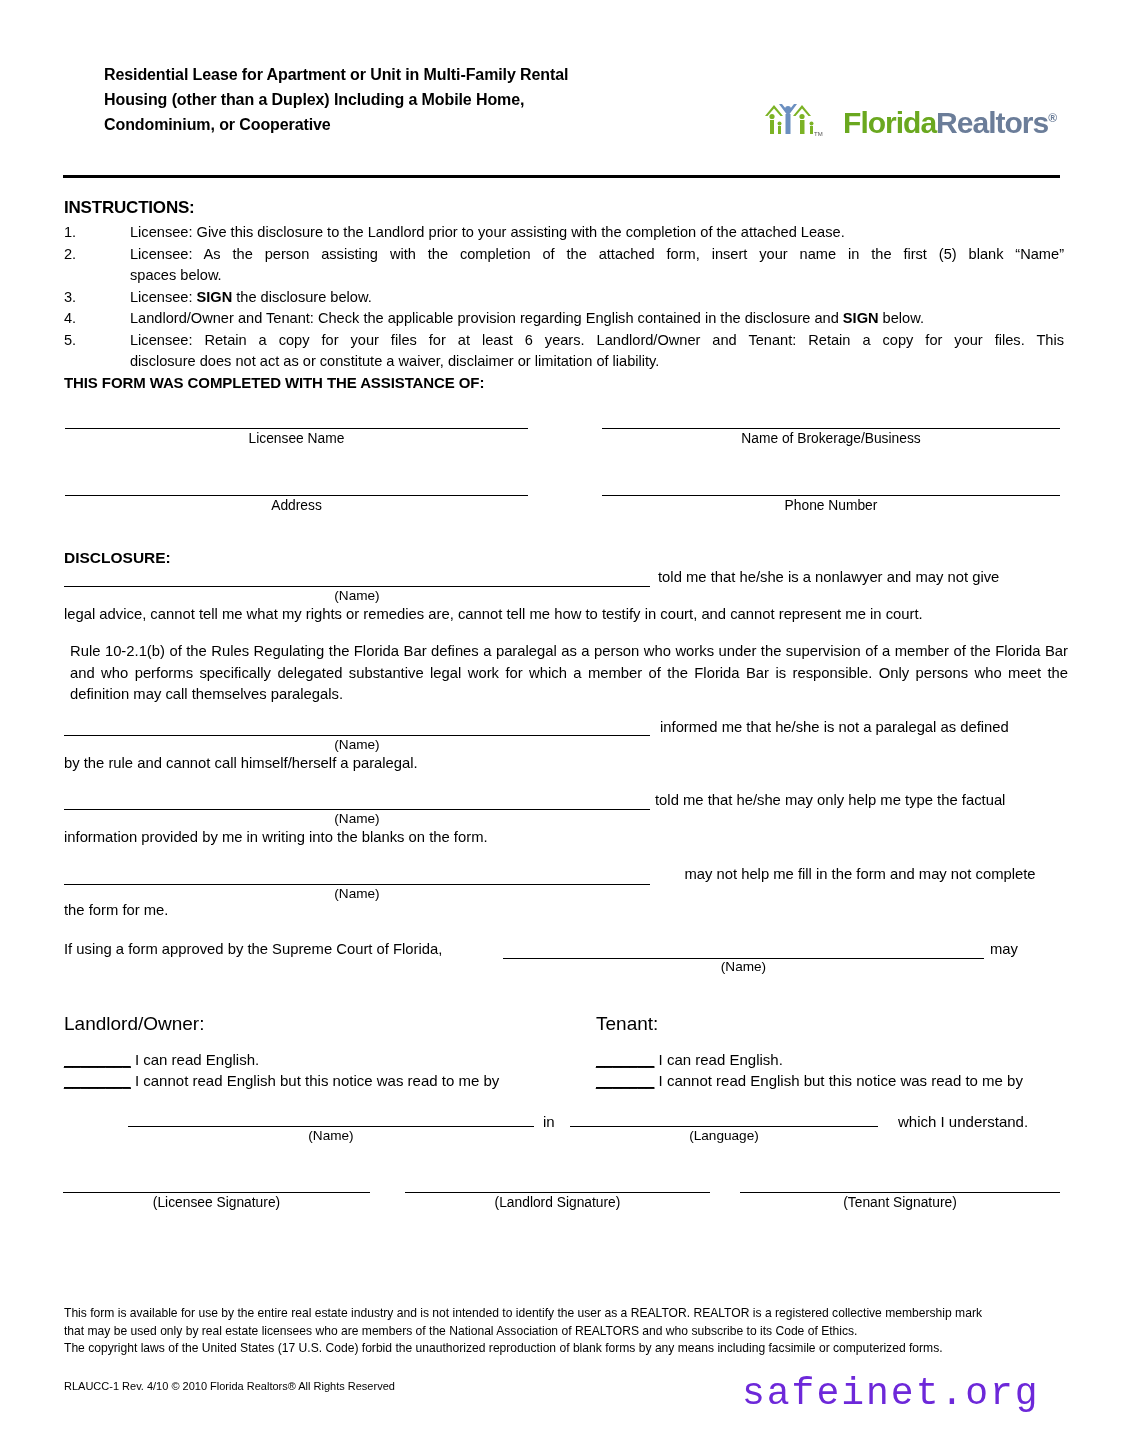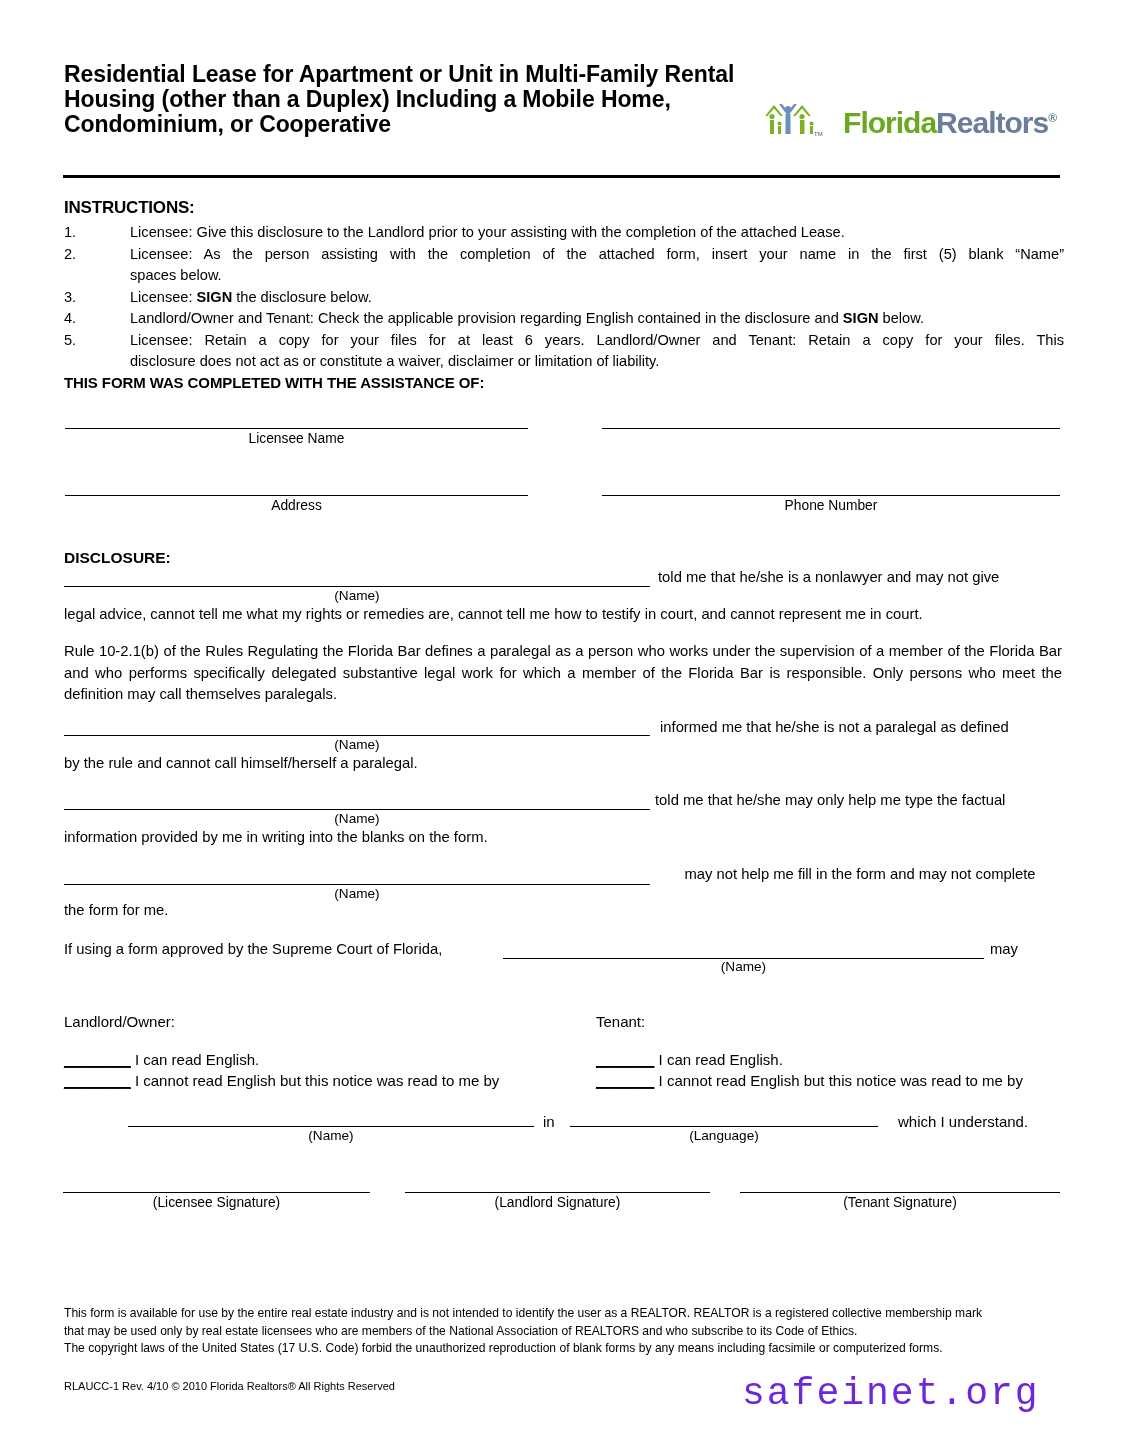--- a/index.html
+++ b/index.html
@@ -12,22 +12,22 @@
     font-family: "Liberation Sans", sans-serif;
     color: #000;
     position: relative;
     overflow: hidden;
   }
   .page { position: relative; width: 1124px; height: 1455px; }
 
   
   .header { position: absolute; left: 64px; top: 62px; width: 1000px; }
   .title {
-    font-size: 23px; font-weight: bold; line-height: 25px;
-    letter-spacing: -0.1px; width: 640px;
+    font-size: 16px; font-weight: bold; line-height: 25px;
+    letter-spacing: -0.1px; width: 640px; margin-left: 40px;
   }
   .title div { white-space: nowrap; }
   .logo-wrap {
     position: absolute; right: 8px; top: 28px;
     display: flex; align-items: flex-end; gap: 4px;
   }
   .logo-mark { width: 62px; height: 48px; display: block; }
   .logo-text { font-size: 30px; font-weight: 600; letter-spacing: -1px; line-height: 1; position: relative; margin-left: 16px; }
   .logo-text .fl { color: #6aa81f; }
   .logo-text .re { color: #6b7d99; }
@@ -56,27 +56,27 @@
   .bline { border-bottom: 1.6px solid #000; height: 0; }
   .cap { font-size: 13.5px; text-align: center; margin-top: 2px; }
 
   .fieldbox { position: absolute; }
   .fieldbox .cap { font-size: 13.8px; }
 
   
   .disc-head { position: absolute; left: 64px; top: 549px; font-size: 15.5px; font-weight: bold; }
 
   .para { position: absolute; font-size: 14.8px; line-height: 21.5px; }
-  .para.just { text-align: justify; }
+  .para.just { text-align: justify; margin-left: 6px; }
 
   .nameblank { position: absolute; border-bottom: 1.7px solid #000; }
   .namecap { position: absolute; font-size: 13.6px; text-align: center; }
 
   
-  .col-label { position: absolute; font-size: 15px; }
+  .col-label { position: absolute; font-size: 19px; }
   .eng-line { position: absolute; font-size: 15px; line-height: 20px; white-space: nowrap; }
   .ul { text-decoration: underline; letter-spacing: 0px; text-align: right; }
 
   
   .sigline { position: absolute; border-bottom: 1.7px solid #000; }
   .sigcap { position: absolute; font-size: 13.8px; text-align: center; }
 
   
   .footer { position: absolute; left: 64px; top: 1305px; width: 1000px; }
   .footer p { margin: 0; font-size: 12.1px; line-height: 17.5px; }
@@ -171,20 +171,21 @@
   </div>
 
   <div class="assist-head">THIS FORM WAS COMPLETED WITH THE ASSISTANCE OF:</div>
 
   <div class="fieldbox" style="left:65px; top:428px; width:463px;">
     <div class="bline"></div>
     <div class="cap">Licensee Name</div>
   </div>
   <div class="fieldbox" style="left:602px; top:428px; width:458px;">
     <div class="bline"></div>
+    <div class="cap">Name of Brokerage/Business</div>
   </div>
   <div class="fieldbox" style="left:65px; top:495px; width:463px;">
     <div class="bline"></div>
     <div class="cap">Address</div>
   </div>
   <div class="fieldbox" style="left:602px; top:495px; width:458px;">
     <div class="bline"></div>
     <div class="cap">Phone Number</div>
   </div>
 

